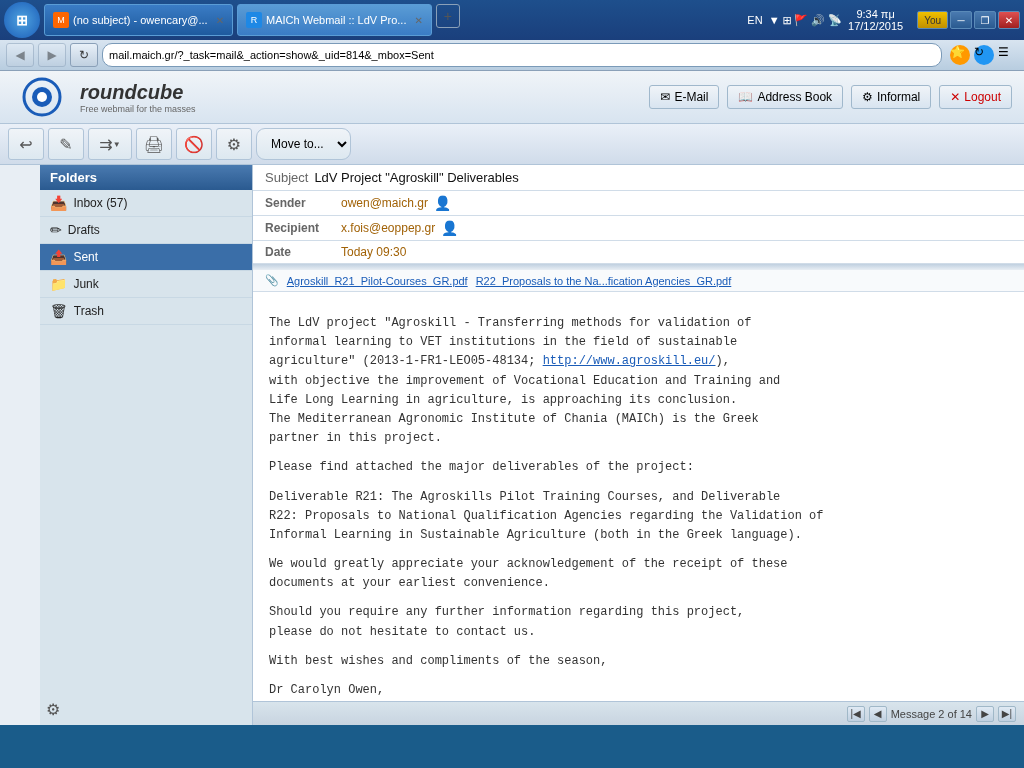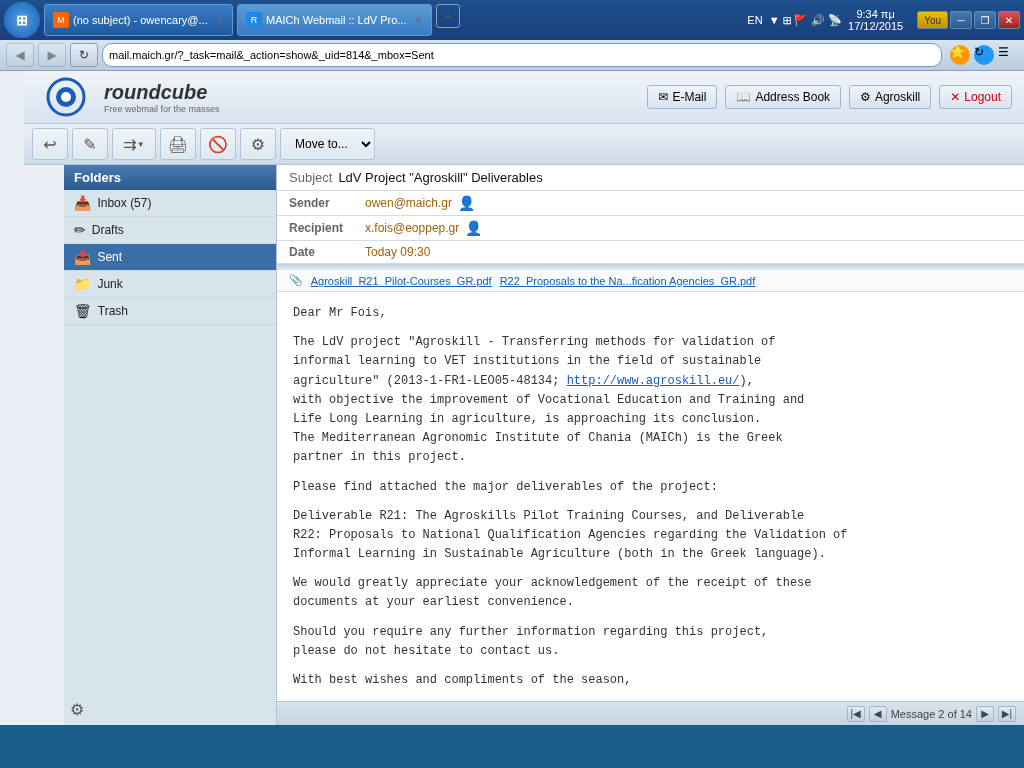--- a/index.html
+++ b/index.html
@@ -84,21 +84,20 @@
       background: linear-gradient(to bottom, #f0c000, #c09000);
       color: #333; font-size: 10px; width: auto; padding: 0 6px;
     }
 
     
     .app-container {
       background: #e8eef4;
       height: calc(768px - 40px - 74px);
       display: flex;
       flex-direction: column;
-      padding-left: 24px;
     }
     .app-header {
       background: linear-gradient(to bottom, #f0f4f8, #d8e4f0);
       border-bottom: 1px solid #b0c4d8;
       padding: 6px 12px;
       display: flex; align-items: center; justify-content: space-between;
     }
     .roundcube-logo { display: flex; align-items: center; gap: 8px; }
     .logo-img { width: 60px; height: 40px; position: relative; }
     .app-nav-btns { display: flex; gap: 8px; align-items: center; }
@@ -122,21 +121,21 @@
       width: 36px; height: 32px;
       border: 1px solid #b0c4d8;
       border-radius: 3px;
       background: linear-gradient(to bottom, #f0f4f8, #dde8f0);
       cursor: pointer; display:flex; align-items:center; justify-content:center;
       font-size: 16px; color: #555;
     }
     .move-to-btn {
       height: 32px;
       border: 1px solid #b0c4d8;
-      border-radius: 3px;
+      border-radius: 9px;
       background: linear-gradient(to bottom, #f0f4f8, #dde8f0);
       padding: 0 10px;
       cursor: pointer; font-size: 12px;
     }
 
     
     .main-content {
       display: flex;
       flex: 1;
       overflow: hidden;
@@ -317,21 +316,21 @@
       <div class="app-nav-btn">
         <span>✉</span>
         <span>E-Mail</span>
       </div>
       <div class="app-nav-btn">
         <span>📖</span>
         <span>Address Book</span>
       </div>
       <div class="app-nav-btn">
         <span>⚙</span>
-        <span>Agroskill</span>
+        <span>Informal</span>
       </div>
       <div class="app-nav-btn logout">
         <span style="color:#cc0000;">✕</span>
         <span style="color:#cc0000;">Logout</span>
       </div>
     </div>
   </div>
 
   <div class="toolbar">
     <div class="toolbar-btn" title="Reply">
@@ -415,21 +414,20 @@
 
       <div class="divider-line"></div>
 
       <div class="attachments-row">
         <span class="attach-icon">📎</span>
         <a class="attach-link">Agroskill_R21_Pilot-Courses_GR.pdf</a>
         <a class="attach-link">R22_Proposals to the Na...fication Agencies_GR.pdf</a>
       </div>
 
       <div class="email-body">
-        <p>Dear Mr Fois,</p>
         <p style="margin-top:10px;">
           The LdV project "Agroskill - Transferring methods for validation of<br>
           informal learning to VET institutions in the field of sustainable<br>
           agriculture" (2013-1-FR1-LEO05-48134; <a class="body-link">http://www.agroskill.eu/</a>),<br>
           with objective the improvement of Vocational Education and Training and<br>
           Life Long Learning in agriculture, is approaching its conclusion.<br>
           The Mediterranean Agronomic Institute of Chania (MAICh) is the Greek<br>
           partner in this project.
         </p>
         <p style="margin-top:10px;">

